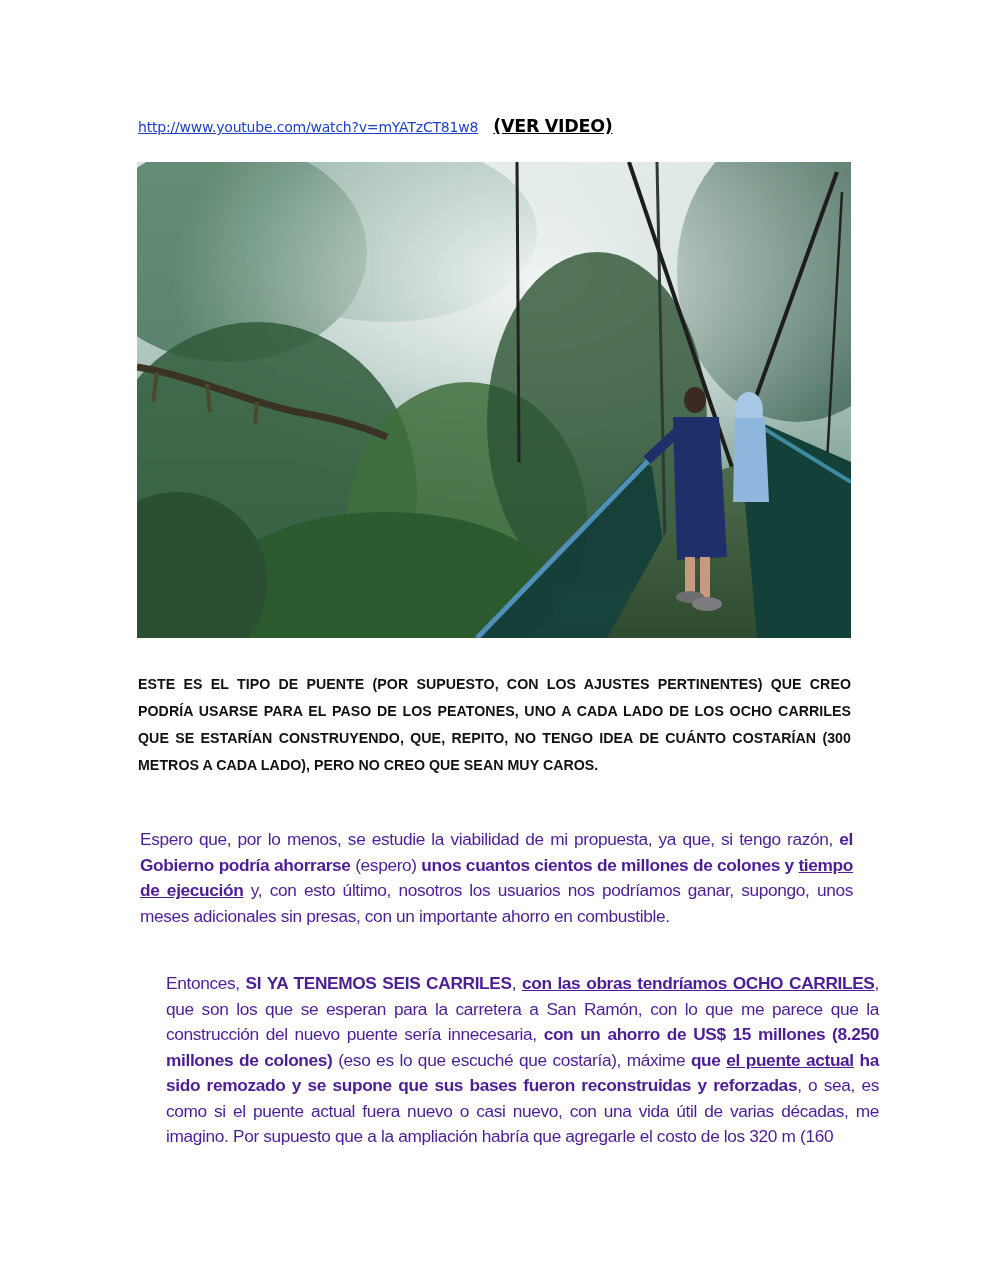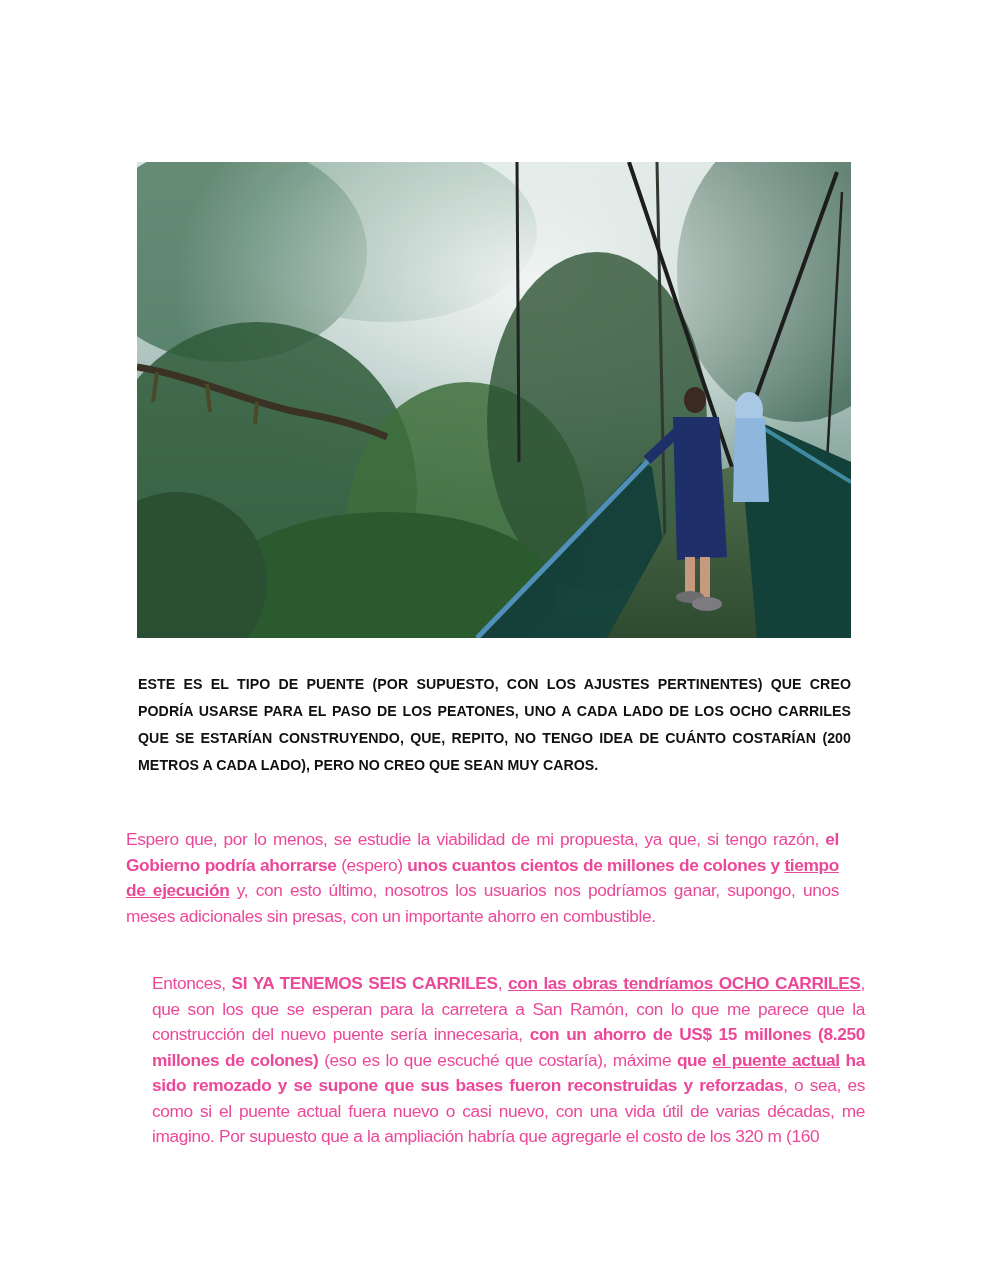--- a/index.html
+++ b/index.html
@@ -25,34 +25,38 @@
     }
     .photo svg { display: block; }
 
     .caps-para {
       position: absolute; left: 138px; top: 657px; width: 713px;
       font-family: "Liberation Sans", sans-serif; font-weight: bold; font-size: 14.2px;
       line-height: 27px; text-align: justify; color: #111; letter-spacing: 0.05px;
     }
 
     .body-para {
-      position: absolute; left: 126px; width: 713px;
+      position: absolute; left: 140px; width: 713px;
       font-family: "Liberation Sans", sans-serif; font-size: 17.3px; line-height: 25.5px;
-      text-align: justify; color: #ec4899; letter-spacing: -0.35px;
+      text-align: justify; color: #4c1d95; letter-spacing: -0.35px;
     }
     .p1 { top: 810px; }
     .p2 { top: 954px; margin-left: 26px; }
     .b { font-weight: bold; }
     .u { text-decoration: underline; }
   </style>
 </head>
 <body>
 
 <div class="page">
 
+  <div class="link-line">
+    <a class="yt-link">http://www.youtube.com/watch?v=mYATzCT81w8</a>
+    <span class="ver-video">(VER VIDEO)</span>
+  </div>
 
   <div class="photo" title="Suspension bridge (hanging walkway) in a misty cloud forest, two people in rain ponchos standing on the green-railed bridge">
     <svg width="714" height="476" viewBox="0 0 714 476" xmlns="http://www.w3.org/2000/svg">
       <defs>
         <linearGradient id="sky" x1="0" y1="0" x2="0" y2="1">
           <stop offset="0" stop-color="#d9e4e0"></stop>
           <stop offset="0.45" stop-color="#a9c1bc"></stop>
           <stop offset="1" stop-color="#4f7a66"></stop>
         </linearGradient>
         <radialGradient id="mist" cx="0.55" cy="0.25" r="0.5">
@@ -99,21 +103,21 @@
       <ellipse cx="558" cy="238" rx="11" ry="13" fill="#3a2a22"></ellipse>
       <path d="M536 255 L582 255 L590 395 L540 398 Z" fill="#1e2f6a"></path>
       <path d="M540 270 L510 298" stroke="#1e2f6a" stroke-width="10"></path>
       <rect x="548" y="395" width="10" height="35" fill="#c79a80"></rect>
       <rect x="563" y="395" width="10" height="40" fill="#c79a80"></rect>
       <ellipse cx="553" cy="435" rx="14" ry="6" fill="#6d6d70"></ellipse>
       <ellipse cx="570" cy="442" rx="15" ry="7" fill="#7b7b80"></ellipse>
     </svg>
   </div>
 
-  <p class="caps-para">ESTE ES EL TIPO DE PUENTE (POR SUPUESTO, CON LOS AJUSTES PERTINENTES) QUE CREO PODRÍA USARSE PARA EL PASO DE LOS PEATONES, UNO A CADA LADO DE LOS OCHO CARRILES QUE SE ESTARÍAN CONSTRUYENDO, QUE, REPITO, NO TENGO IDEA DE CUÁNTO COSTARÍAN (200 METROS A CADA LADO), PERO NO CREO QUE SEAN MUY CAROS.</p>
+  <p class="caps-para">ESTE ES EL TIPO DE PUENTE (POR SUPUESTO, CON LOS AJUSTES PERTINENTES) QUE CREO PODRÍA USARSE PARA EL PASO DE LOS PEATONES, UNO A CADA LADO DE LOS OCHO CARRILES QUE SE ESTARÍAN CONSTRUYENDO, QUE, REPITO, NO TENGO IDEA DE CUÁNTO COSTARÍAN (300 METROS A CADA LADO), PERO NO CREO QUE SEAN MUY CAROS.</p>
 
   <p class="body-para p1">
     <span>Espero que, por lo menos, se estudie la viabilidad de mi propuesta, ya que, si tengo razón, </span><span class="b">el Gobierno podría ahorrarse</span><span> (espero) </span><span class="b">unos cuantos cientos de millones de colones y </span><span class="b u">tiempo de ejecución</span><span> y, con esto último, nosotros los usuarios nos podríamos ganar, supongo, unos meses adicionales sin presas, con un importante ahorro en combustible.</span>
   </p>
 
   <p class="body-para p2">
     <span>Entonces, </span><span class="b">SI YA TENEMOS SEIS CARRILES</span><span>, </span><span class="b u">con las obras tendríamos OCHO CARRILES</span><span>, que son los que se esperan para la carretera a San Ramón, con lo que me parece que la construcción del nuevo puente sería innecesaria, </span><span class="b">con un ahorro de US$ 15 millones (8.250 millones de colones)</span><span> (eso es lo que escuché que costaría), máxime </span><span class="b">que </span><span class="b u">el puente actual</span><span class="b"> ha sido remozado y se supone que sus bases fueron reconstruidas y reforzadas</span><span>, o sea, es como si el puente actual fuera nuevo o casi  nuevo, con una vida útil de varias décadas, me imagino. Por supuesto que a la ampliación habría que agregarle el costo de los 320 m (160</span>
   </p>
 
 </div>

